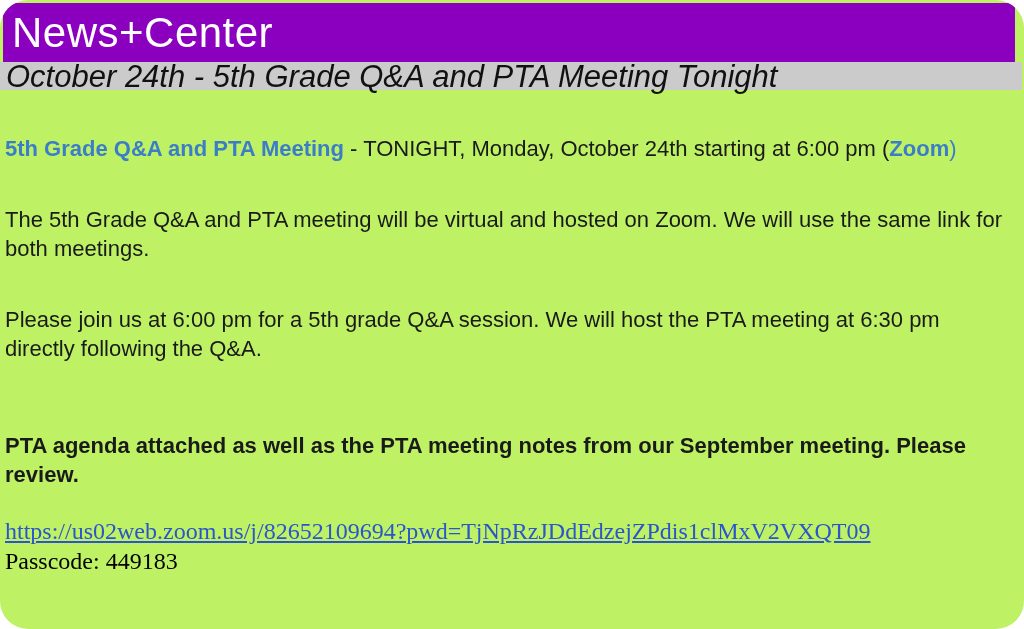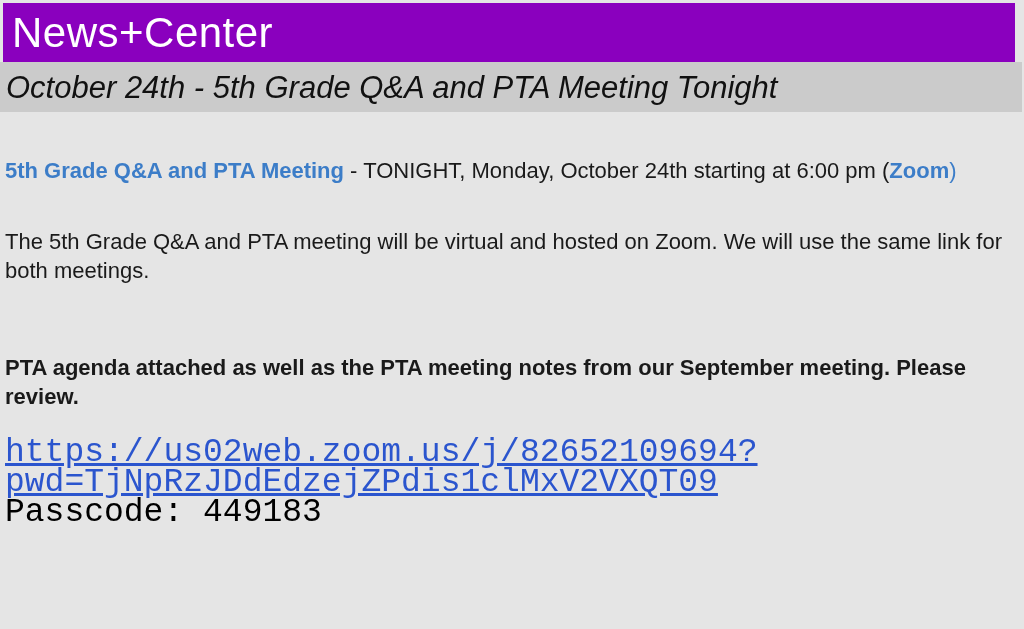--- a/index.html
+++ b/index.html
@@ -4,41 +4,42 @@
 <style>
   html, body {
     margin: 0;
     padding: 0;
     background: #ffffff;
   }
   .page {
     position: relative;
     width: 1024px;
     height: 629px;
-    background: #e5e5e5;
+    background: #bef264;
     overflow: hidden;
     font-family: "Liberation Sans", sans-serif;
+    border-radius: 28px;
   }
   .title-bar {
     margin: 3px 9px 0 3px;
     height: 59px;
     background: #8A00BE;
     display: flex;
     align-items: center;
   }
   .title-bar .app-title {
     color: #ffffff;
     font-size: 42px;
     line-height: 1;
     padding-left: 9px;
     letter-spacing: 0.5px;
   }
   .subtitle-bar {
     margin: 0 2px 0 0;
-    height: 50px;
+    height: 28px;
     background: #CBCBCB;
     display: flex;
     align-items: center;
   }
   .subtitle-bar .article-title {
     color: #111111;
     font-style: italic;
     font-size: 31px;
     line-height: 1;
     padding-left: 6px;
@@ -60,22 +61,22 @@
     font-weight: bold;
     text-decoration: none;
     cursor: pointer;
   }
   .blue-reg {
     color: #3C7DC8;
     font-weight: normal;
   }
   .zoom-details {
     margin-top: 27px;
-    font-family: Liberation Mono, monospace;
-    font-size: 33px;
+    font-family: Liberation Serif, serif;
+    font-size: 24px;
     line-height: 30px;
     color: #000000;
   }
   .zoom-details .url-line a {
     color: #2B55CE;
     text-decoration: underline;
     cursor: pointer;
   }
   .zoom-details div { margin: 0; }
 </style>
@@ -91,20 +92,21 @@
   <div class="subtitle-bar">
     <span class="article-title">October 24th - 5th Grade Q&amp;A and PTA Meeting Tonight</span>
   </div>
 
   <div class="content">
 
     <p class="para first"><a class="blue-bold">5th Grade Q&amp;A and PTA Meeting</a><span> - TONIGHT, Monday, October 24th starting at 6:00 pm (</span><a class="blue-bold">Zoom</a><span class="blue-reg">)</span></p>
 
     <p class="para">The 5th Grade Q&amp;A and PTA meeting will be virtual and hosted on Zoom. We will use the same link for both meetings.</p>
 
+    <p class="para">Please join us at 6:00 pm for a 5th grade Q&amp;A session. We will host the PTA meeting at 6:30 pm directly following the Q&amp;A.</p>
 
     <p class="para gap-large">PTA agenda attached as well as the PTA meeting notes from our September meeting. Please review.</p>
 
     <div class="zoom-details">
       <div class="url-line"><a>https://us02web.zoom.us/j/82652109694?pwd=TjNpRzJDdEdzejZPdis1clMxV2VXQT09</a></div>
       <div>Passcode: 449183</div>
     </div>
 
   </div>
 </div>

